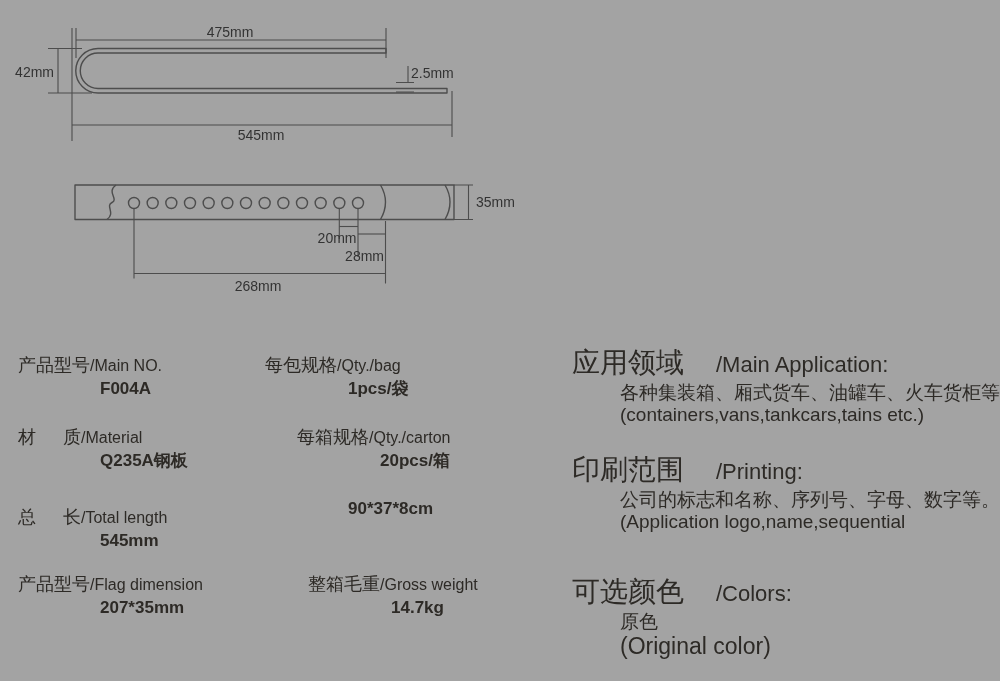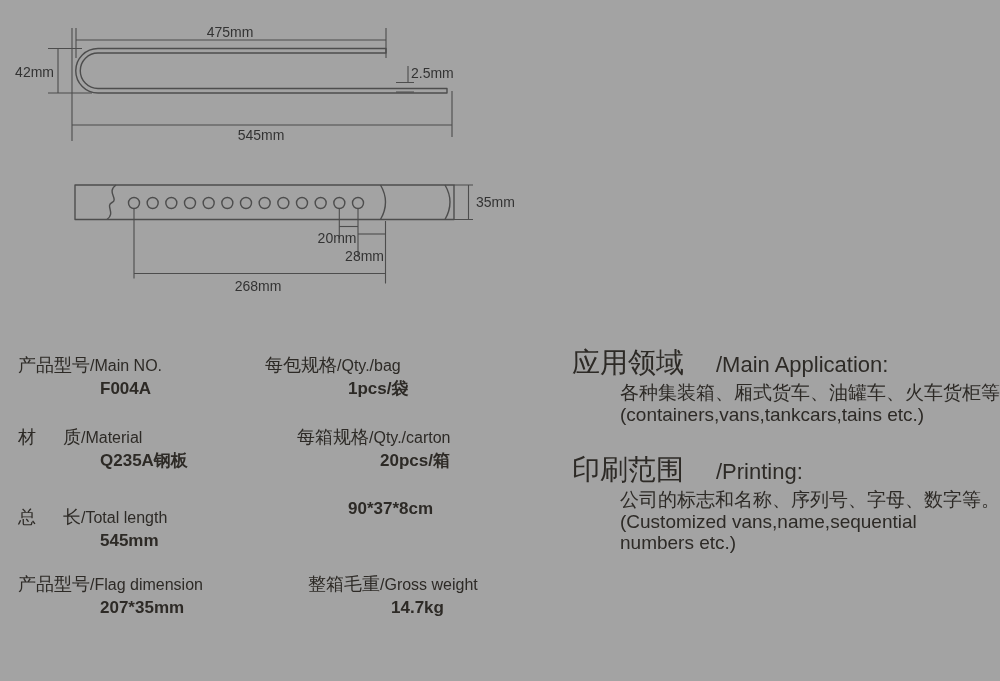--- a/index.html
+++ b/index.html
@@ -141,19 +141,25 @@
     <div class="sec-body">
       <span class="line">各种集装箱、厢式货车、油罐车、火车货柜等</span>
       <span class="line">(containers,vans,tankcars,tains etc.)</span>
     </div>
   </div>
 
   <div class="section" style="left:572px; top:455px;">
     <div class="sec-header"><span class="cn">印刷范围</span><span class="en">/Printing:</span></div>
     <div class="sec-body">
       <span class="line">公司的标志和名称、序列号、字母、数字等。</span>
-      <span class="line">(Customized vans,name,sequential</span>
-      <span class="line">numbers etc.)</span>
+      <span class="line">(Application logo,name,sequential</span>
     </div>
   </div>
 
+  <div class="section" style="left:572px; top:577px;">
+    <div class="sec-header"><span class="cn">可选颜色</span><span class="en">/Colors:</span></div>
+    <div class="sec-body">
+      <span class="line">原色</span>
+      <span class="line big">(Original color)</span>
+    </div>
+  </div>
 
 </div>
 
 </body></html>

